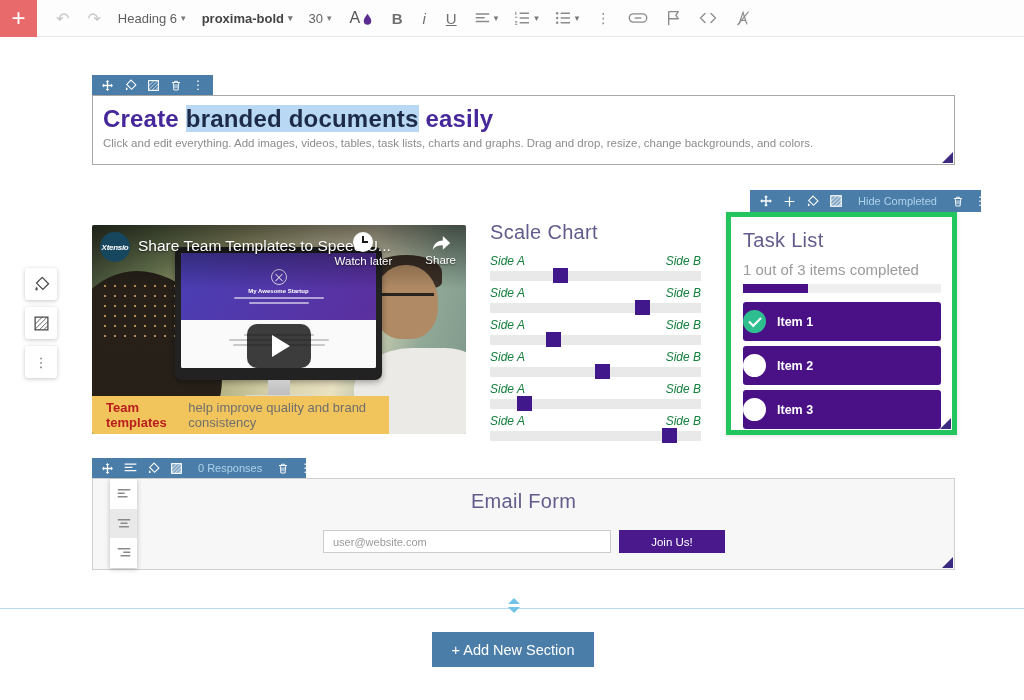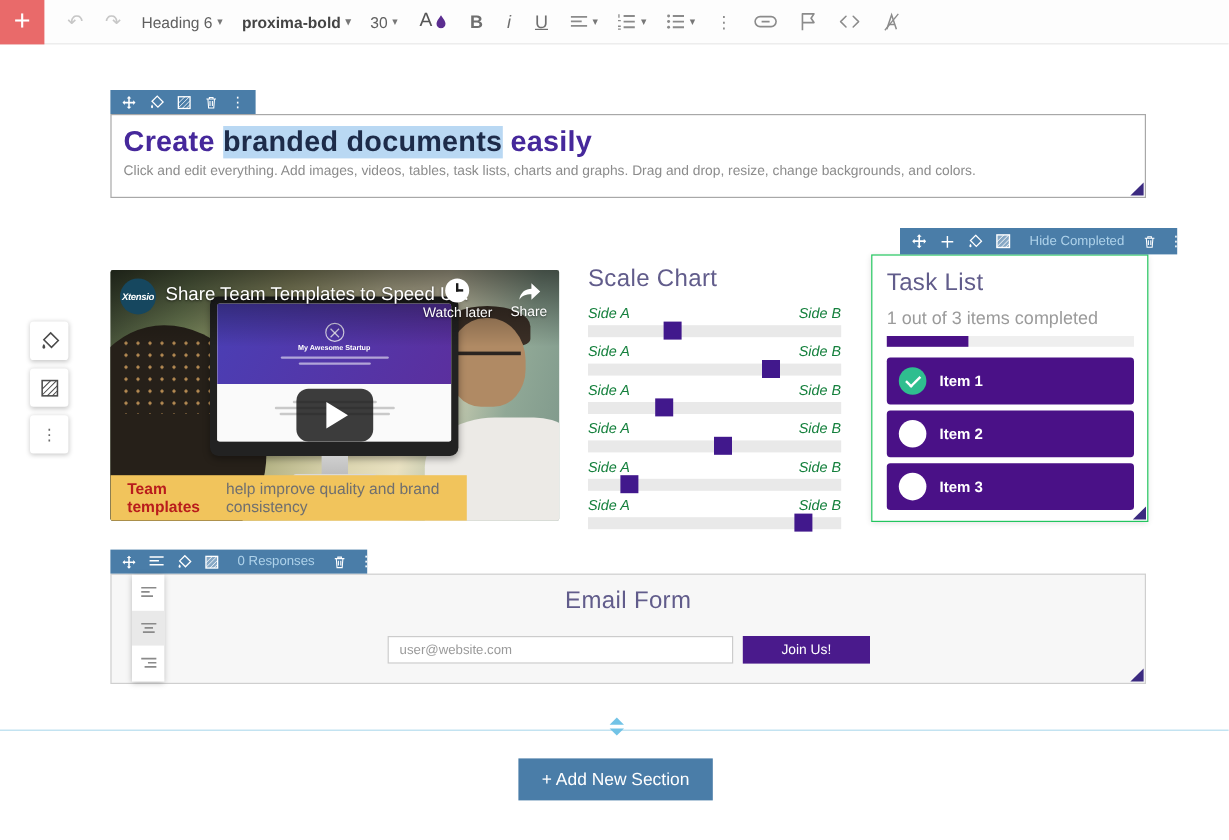--- a/index.html
+++ b/index.html
@@ -65,21 +65,21 @@
   .v-gray-line { height:2px; background:#c9c9c9; border-radius:1px; }
   .v-stand-neck { position:absolute; left:176px; top:155px; width:22px; height:16px; background:linear-gradient(#cfcfcf,#bdbdbd); }
   .v-stand-base { position:absolute; left:152px; top:170px; width:70px; height:7px; background:#d9d9d9; border-radius:3px; }
   .v-topshade { position:absolute; left:0; top:0; width:100%; height:64px;
     background:linear-gradient(rgba(0,0,0,.55), rgba(0,0,0,0)); }
   .v-logo { position:absolute; left:8px; top:7px; width:30px; height:30px; border-radius:50%; background:#16475f;
     display:flex; align-items:center; justify-content:center; color:#fff; font-size:8px; font-style:italic;
     font-weight:bold; letter-spacing:-0.3px; }
   .v-title { position:absolute; left:46px; top:12px; color:#fff; font-size:15.5px; font-weight:500;
     text-shadow:0 1px 2px rgba(0,0,0,.6); white-space:nowrap; }
-  .v-actions { position:absolute; top:7px; right:10px; display:flex; gap:15px; }
+  .v-actions { position:absolute; top:7px; right:10px; display:flex; gap:33px; }
   .v-action { display:flex; flex-direction:column; align-items:center; gap:3px; cursor:pointer; }
   .v-action-label { color:#fff; font-size:11.5px; text-shadow:0 1px 2px rgba(0,0,0,.6); }
   .v-clock { width:20px; height:20px; background:#fff; border-radius:50%; position:relative; }
   .v-clock:before { content:""; position:absolute; left:9px; top:4px; width:2px; height:7px; background:#1a1a1a; }
   .v-clock:after { content:""; position:absolute; left:9px; top:9px; width:6px; height:2px; background:#1a1a1a; }
   .v-play { position:absolute; left:155px; top:99px; width:64px; height:44px; background:rgba(18,18,18,.82);
     border-radius:10px; display:flex; align-items:center; justify-content:center; cursor:pointer; }
   .v-play-tri { width:0; height:0; border-left:18px solid #fff; border-top:11px solid transparent; border-bottom:11px solid transparent; margin-left:4px; }
   .v-caption { position:absolute; left:0; bottom:0; width:297px; height:38px; background:#f1c45c;
     display:flex; align-items:center; padding-left:14px; font-size:13px; color:#6f6f6f; }
@@ -90,27 +90,27 @@
   .module-title { font-size:20px; color:#615c8b; font-weight:400; letter-spacing:.3px; }
   .scale-rows { margin-top:10px; }
   .scale-row { margin-bottom:5px; }
   .scale-labels { display:flex; justify-content:space-between; font-size:12px; color:#15803d; margin-bottom:3px;font-style:italic; }
   .scale-track { position:relative; height:10px; background:#e9e9e9; }
   .scale-handle { position:absolute; top:-3px; width:15px; height:15px; background:#41188c; cursor:ew-resize; }
 
   
   .task-minibar { left:750px; top:190px; width:231px; height:22px; }
   .task-panel { position:absolute; left:726px; top:212px; width:231px; height:223px; background:#fff;
-    border:1px solid #22c55e; box-shadow:0 1px 5px rgba(0,0,0,.12); padding:12px 11px 0 12px; }
+    border:5px solid #22c55e; box-shadow:0 1px 5px rgba(0,0,0,.12); padding:12px 11px 0 12px; }
   .task-progress-text { font-size:15px; color:#9b9b9b; margin-top:9px; }
   .task-progress-track { margin-top:6px; height:9px; background:#efefef; }
   .task-progress-fill { height:100%; background:#4a1187; }
   .task-items { margin-top:9px; display:flex; flex-direction:column; gap:5px; }
   .task-item { height:39px; background:#4a1187; border-radius:3px; display:flex; align-items:center;
-    padding-left:10px; gap:11px; cursor:pointer; }
+    padding-left:0; gap:11px; cursor:pointer; }
   .task-check { width:23px; height:23px; border-radius:50%; background:#fff; position:relative; flex:0 0 auto; cursor:pointer; }
   .task-check.done { background:#2fbe8f; }
   .task-check.done:before { content:""; position:absolute; left:6px; top:7px; width:10px; height:5px;
     border-left:2px solid #fff; border-bottom:2px solid #fff; transform:rotate(-45deg); }
   .task-item-label { color:#fff; font-size:12.5px; font-weight:600; }
 
   
   .email-minibar { left:92px; top:458px; width:214px; height:20px; }
   .email-panel { position:absolute; left:92px; top:478px; width:863px; height:92px; background:#f7f7f7;
     border:1px solid #cfcfcf; }

